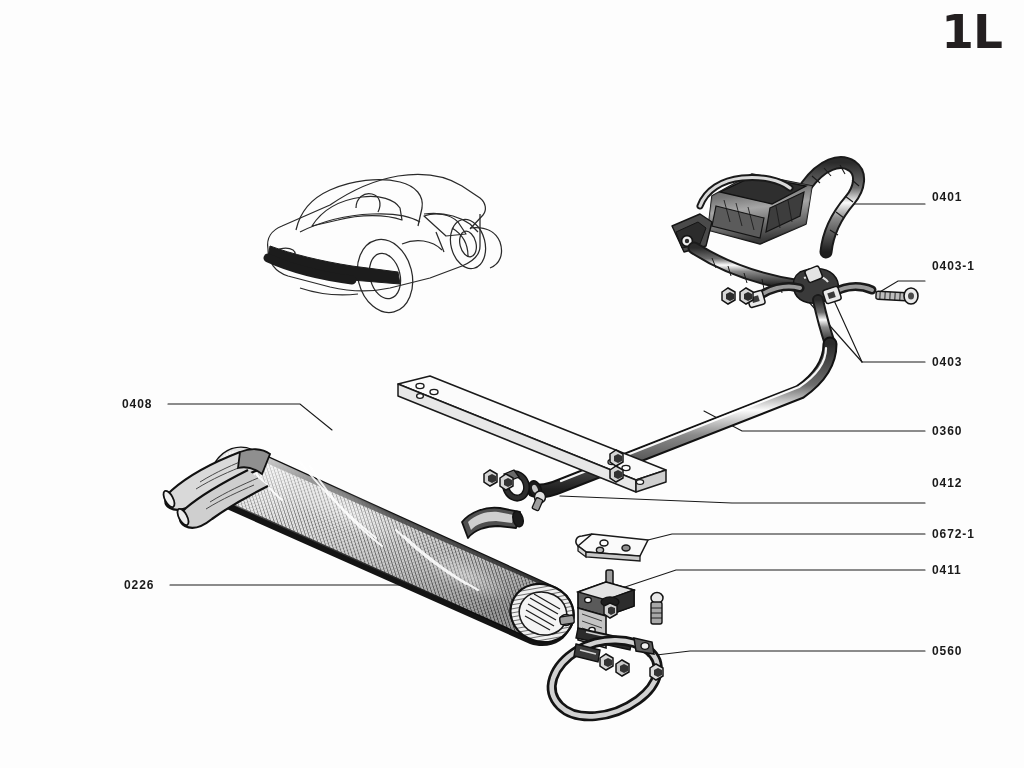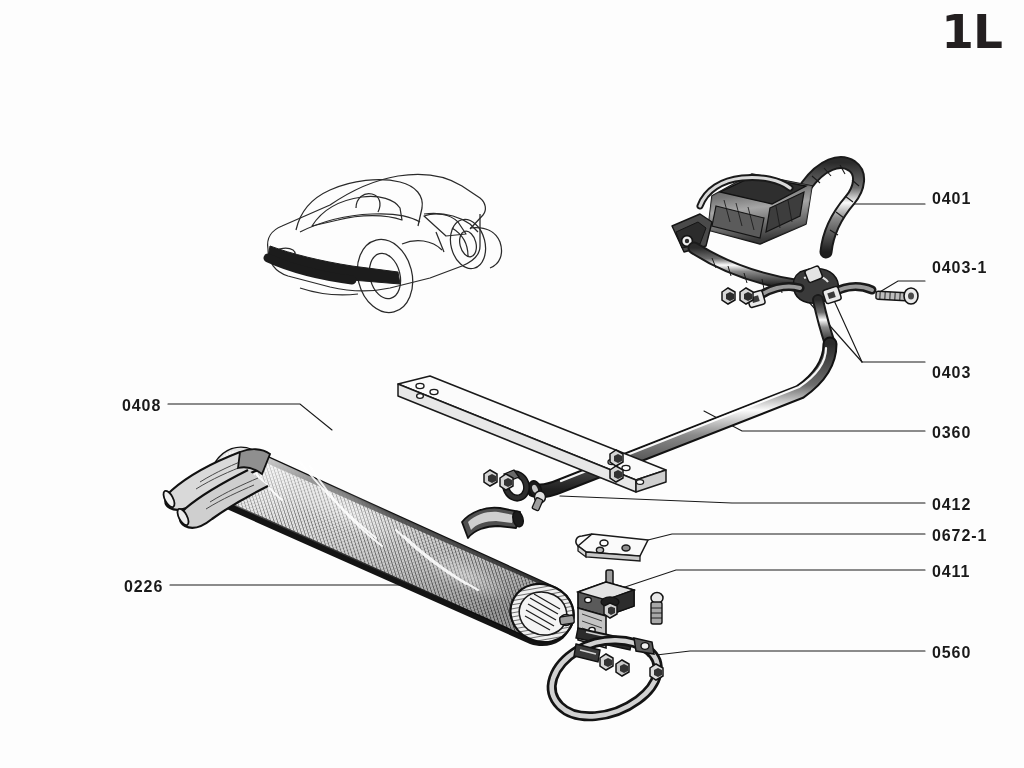--- a/index.html
+++ b/index.html
@@ -32,21 +32,21 @@
     font-family: "DejaVu Sans", sans-serif;
     font-size: 47px;
     font-weight: bold;
     letter-spacing: -1px;
     color: #231f20;
     line-height: 1;
   }
   .part-label {
     position: absolute;
     font-family: "Liberation Sans", sans-serif;
-    font-size: 16px;
+    font-size: 12px;
     font-weight: bold;
     color: #1a1a1a;
     letter-spacing: 0.9px;
     white-space: nowrap;
   }
   .label-right { left: 932px; }
   .label-left  { text-align: center; }
 </style>
 </head>
 <body>
@@ -483,22 +483,22 @@
         <path d="M616,664 l6,-4 l7,4 l0,8 l-7,4 l-6,-4 Z" fill="#c9c9c9" stroke="#141414" stroke-width="1.5"></path>
         <path d="M620,666 l4,-2 l4,2 l0,5 l-4,2 l-4,-2 Z" fill="#333"></path>
         <path d="M650,668 l6,-4 l7,4 l0,8 l-7,4 l-6,-4 Z" fill="#dcdcdc" stroke="#141414" stroke-width="1.5"></path>
         <path d="M654,670 l4,-2 l4,2 l0,5 l-4,2 l-4,-2 Z" fill="#333"></path>
       </g>
     </g>
   </svg>
 
   <div class="part-label label-right" style="top:190px">0401</div>
   <div class="part-label label-right" style="top:259px">0403-1</div>
-  <div class="part-label label-right" style="top:364px">0403</div>
+  <div class="part-label label-right" style="top:355px">0403</div>
   <div class="part-label label-right" style="top:424px">0360</div>
-  <div class="part-label label-right" style="top:496px">0412</div>
+  <div class="part-label label-right" style="top:476px">0412</div>
   <div class="part-label label-right" style="top:527px">0672-1</div>
   <div class="part-label label-right" style="top:563px">0411</div>
   <div class="part-label label-right" style="top:644px">0560</div>
   <div class="part-label label-left" style="left:122px; top:397px">0408</div>
   <div class="part-label label-left" style="left:124px; top:578px">0226</div>
 
 </div>
 
 </body></html>

